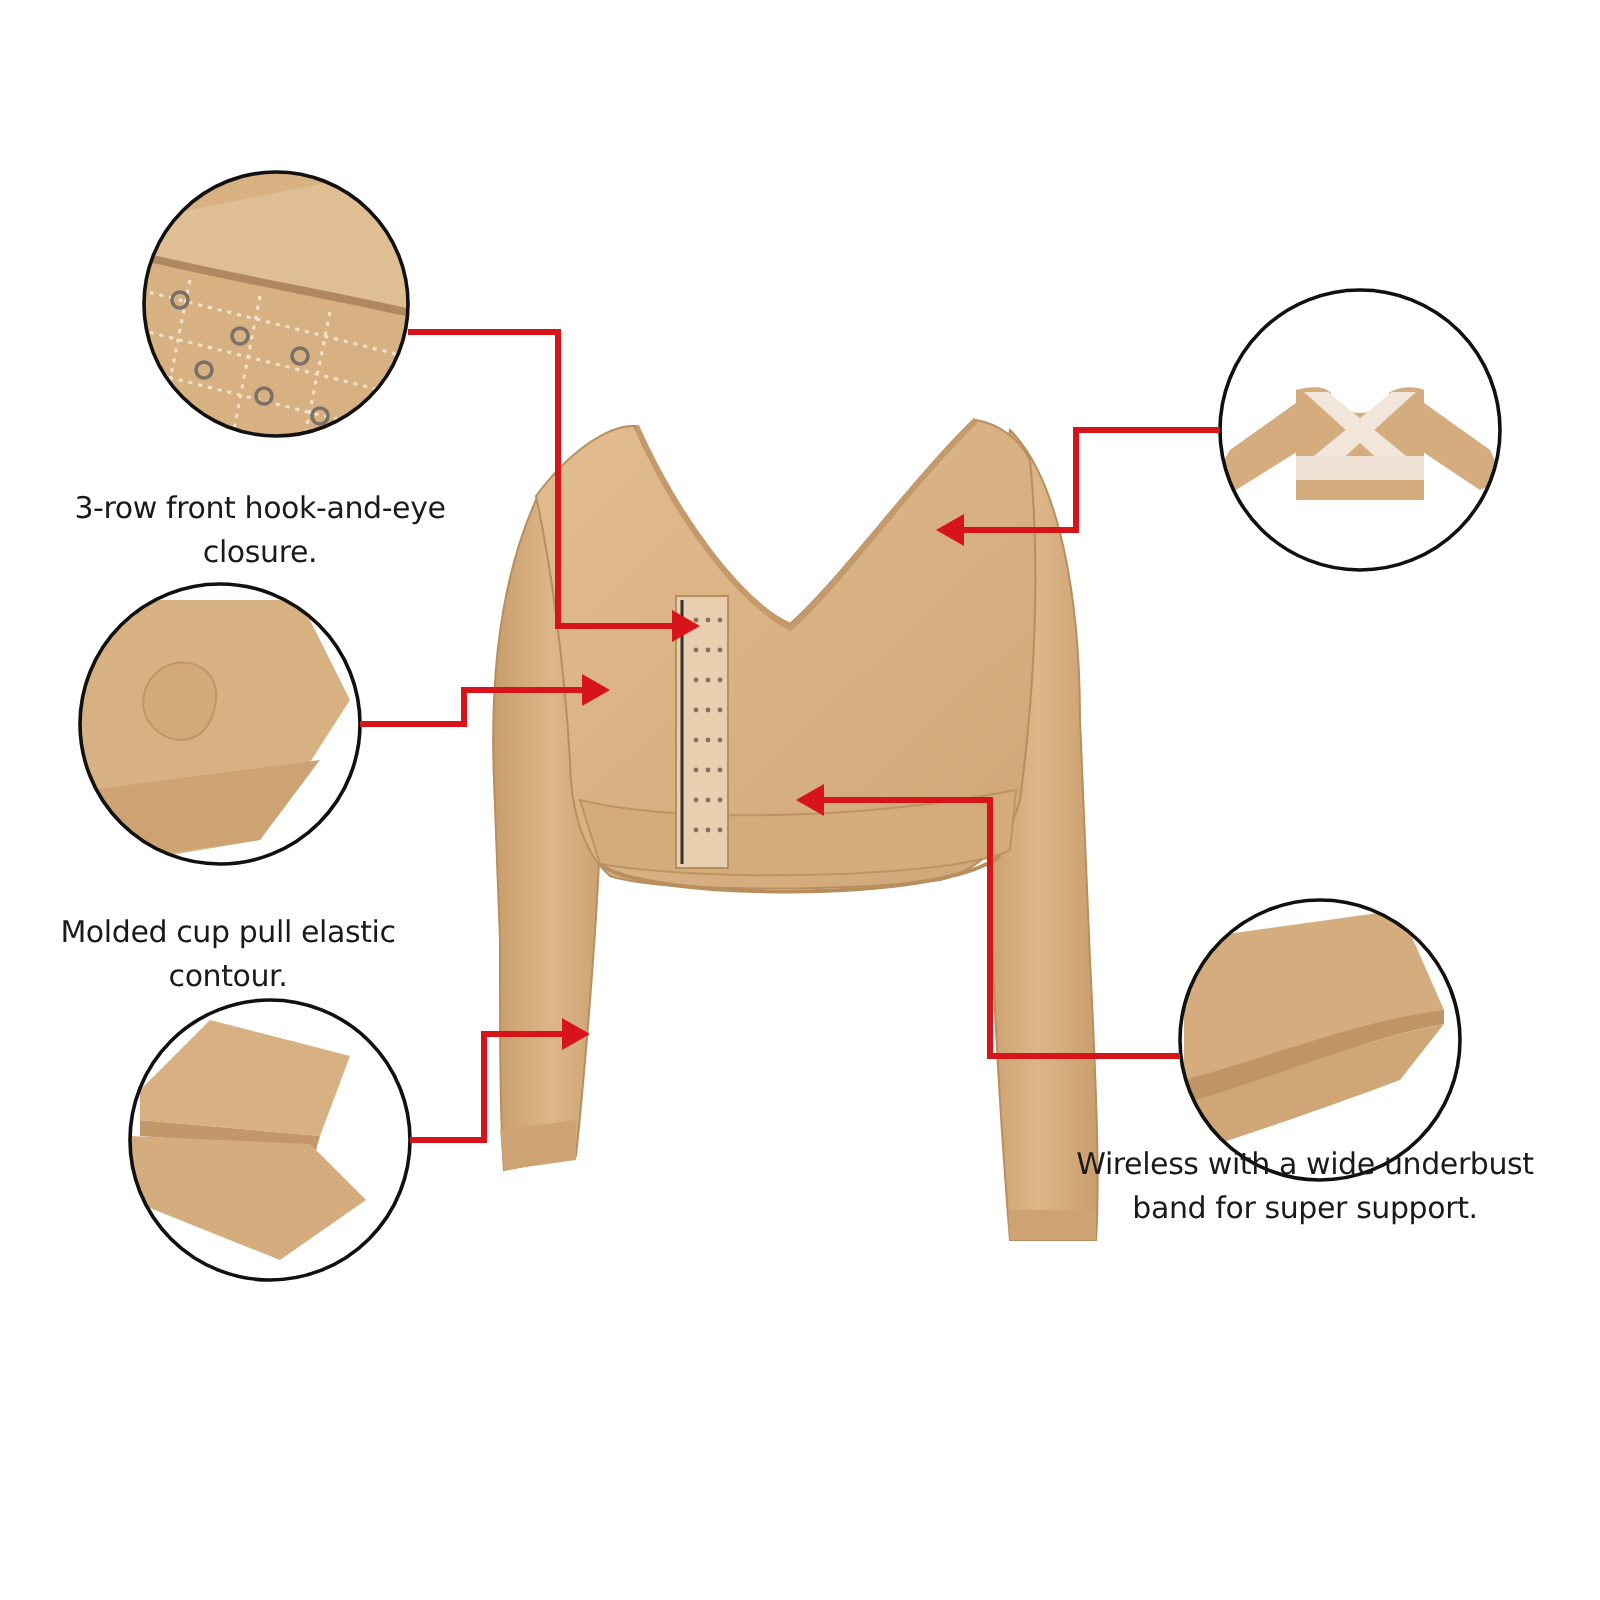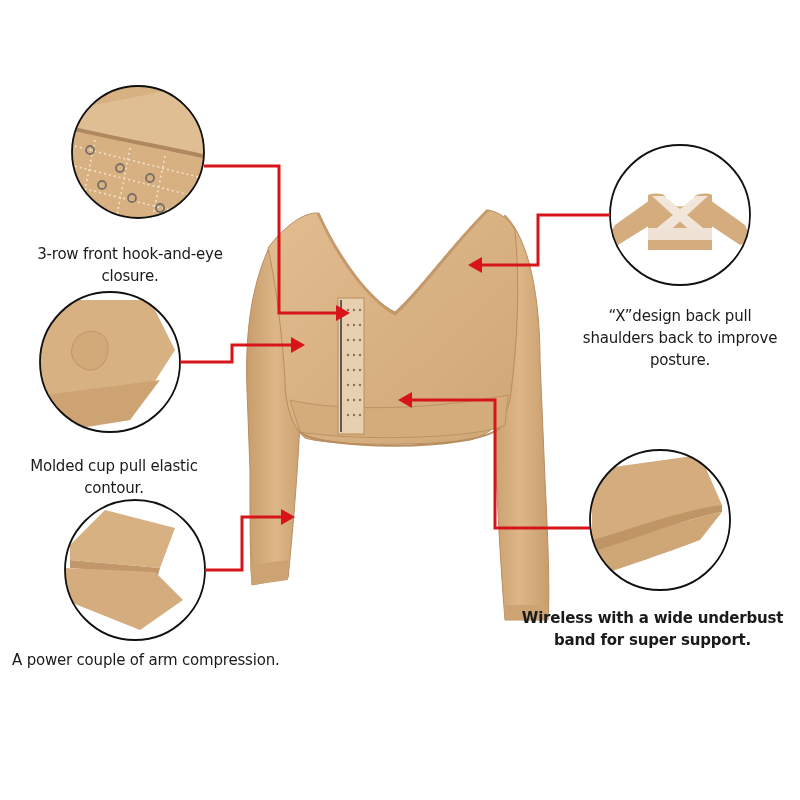--- a/index.html
+++ b/index.html
@@ -188,22 +188,18 @@
       <polygon points="398,400 412,392 412,408"></polygon>
     </g>
   </svg>
 
   <div class="label" style="left:4px; top:243px; width:252px;">3-row front hook-and-eye
 closure.</div>
 
   <div class="label" style="left:4px; top:455px; width:220px;">Molded cup pull elastic
 contour.</div>
 
-  <div class="label" style="left:4px; top:649px; width:320px; text-align:left; padding-left:8px;">A power couple of arm compression.</div>
-
-  <div class="label" style="left:560px; top:305px; width:240px;">“X”design back  pull
-shaulders back to improve
-posture.</div>
-
-  <div class="label" style="left:505px; top:607px; width:295px;font-weight:bold;">Wireless with a wide underbust
+
+
+  <div class="label" style="left:505px; top:571px; width:295px;">Wireless with a wide underbust
 band for super support.</div>
 
 </div>
 
 </body></html>

